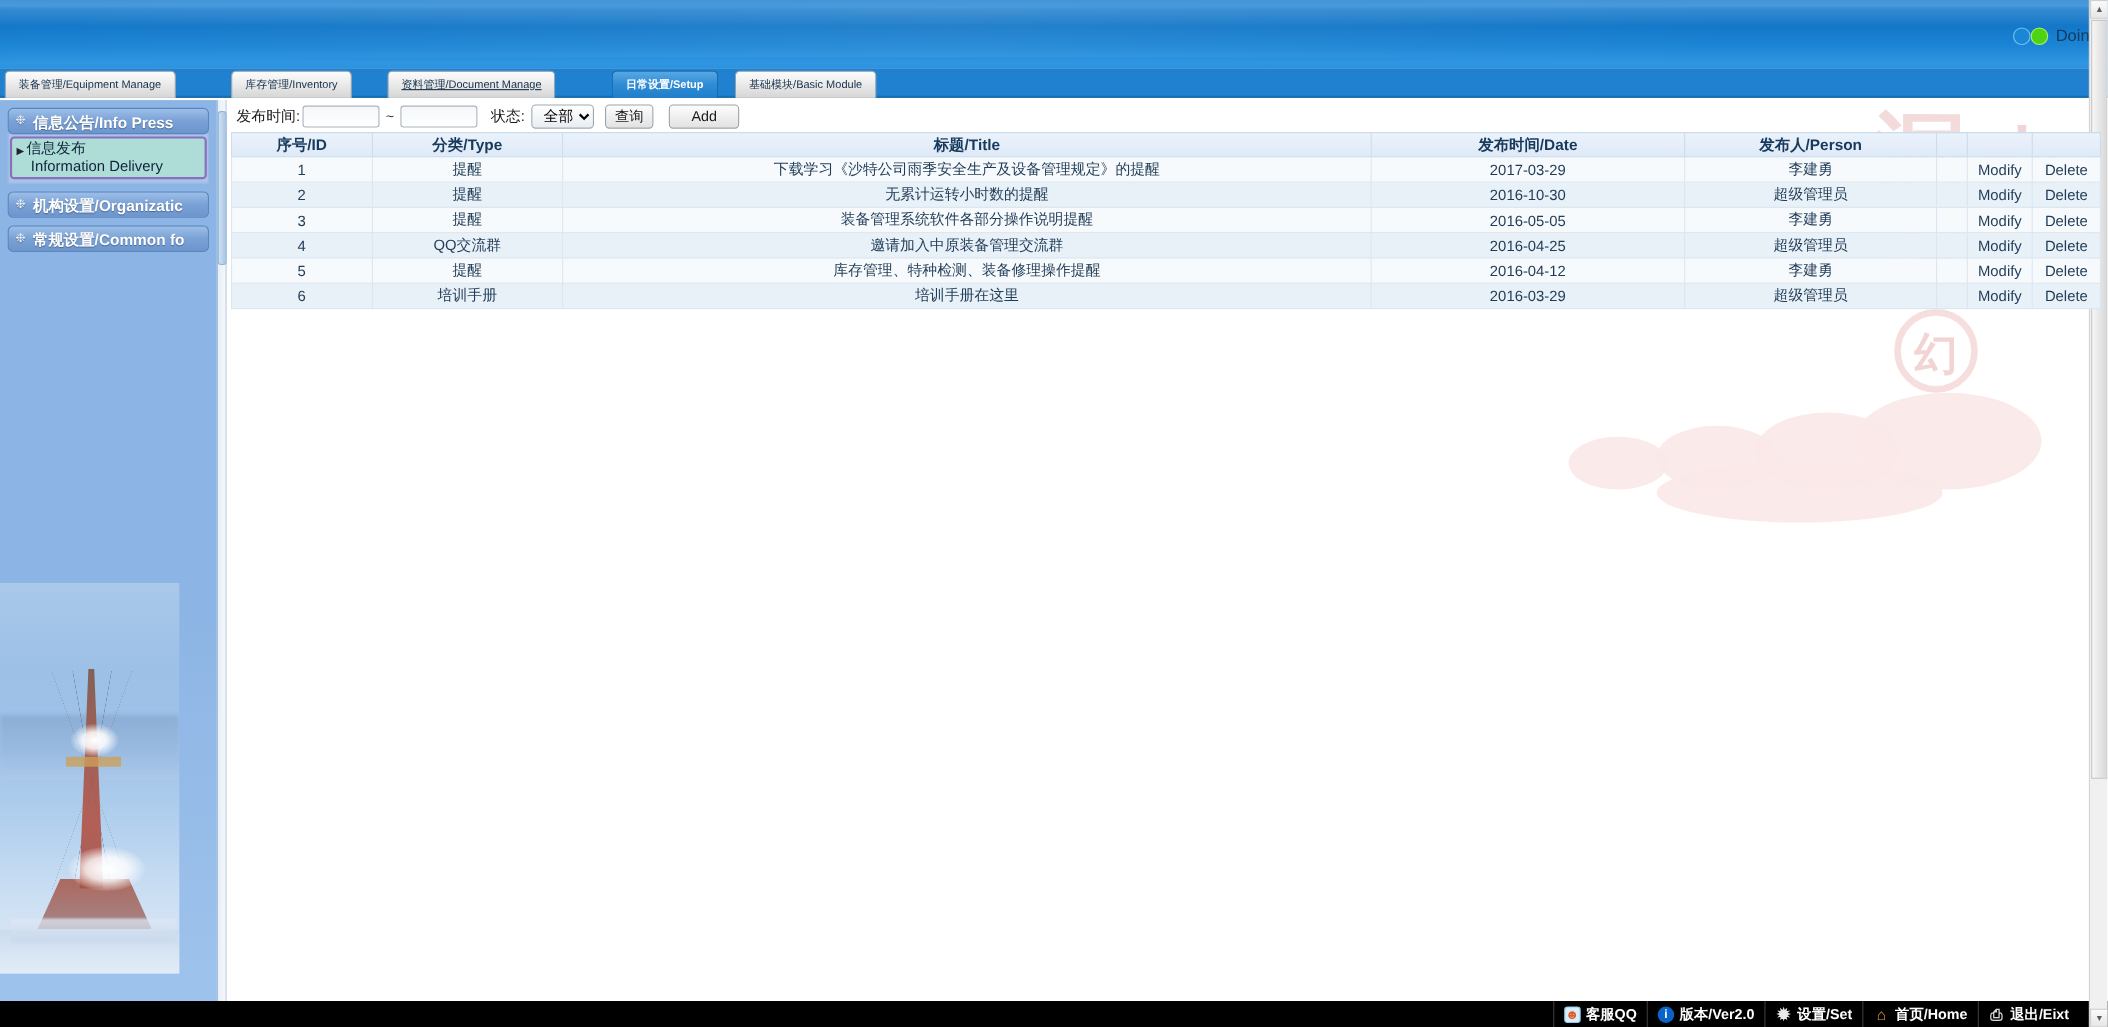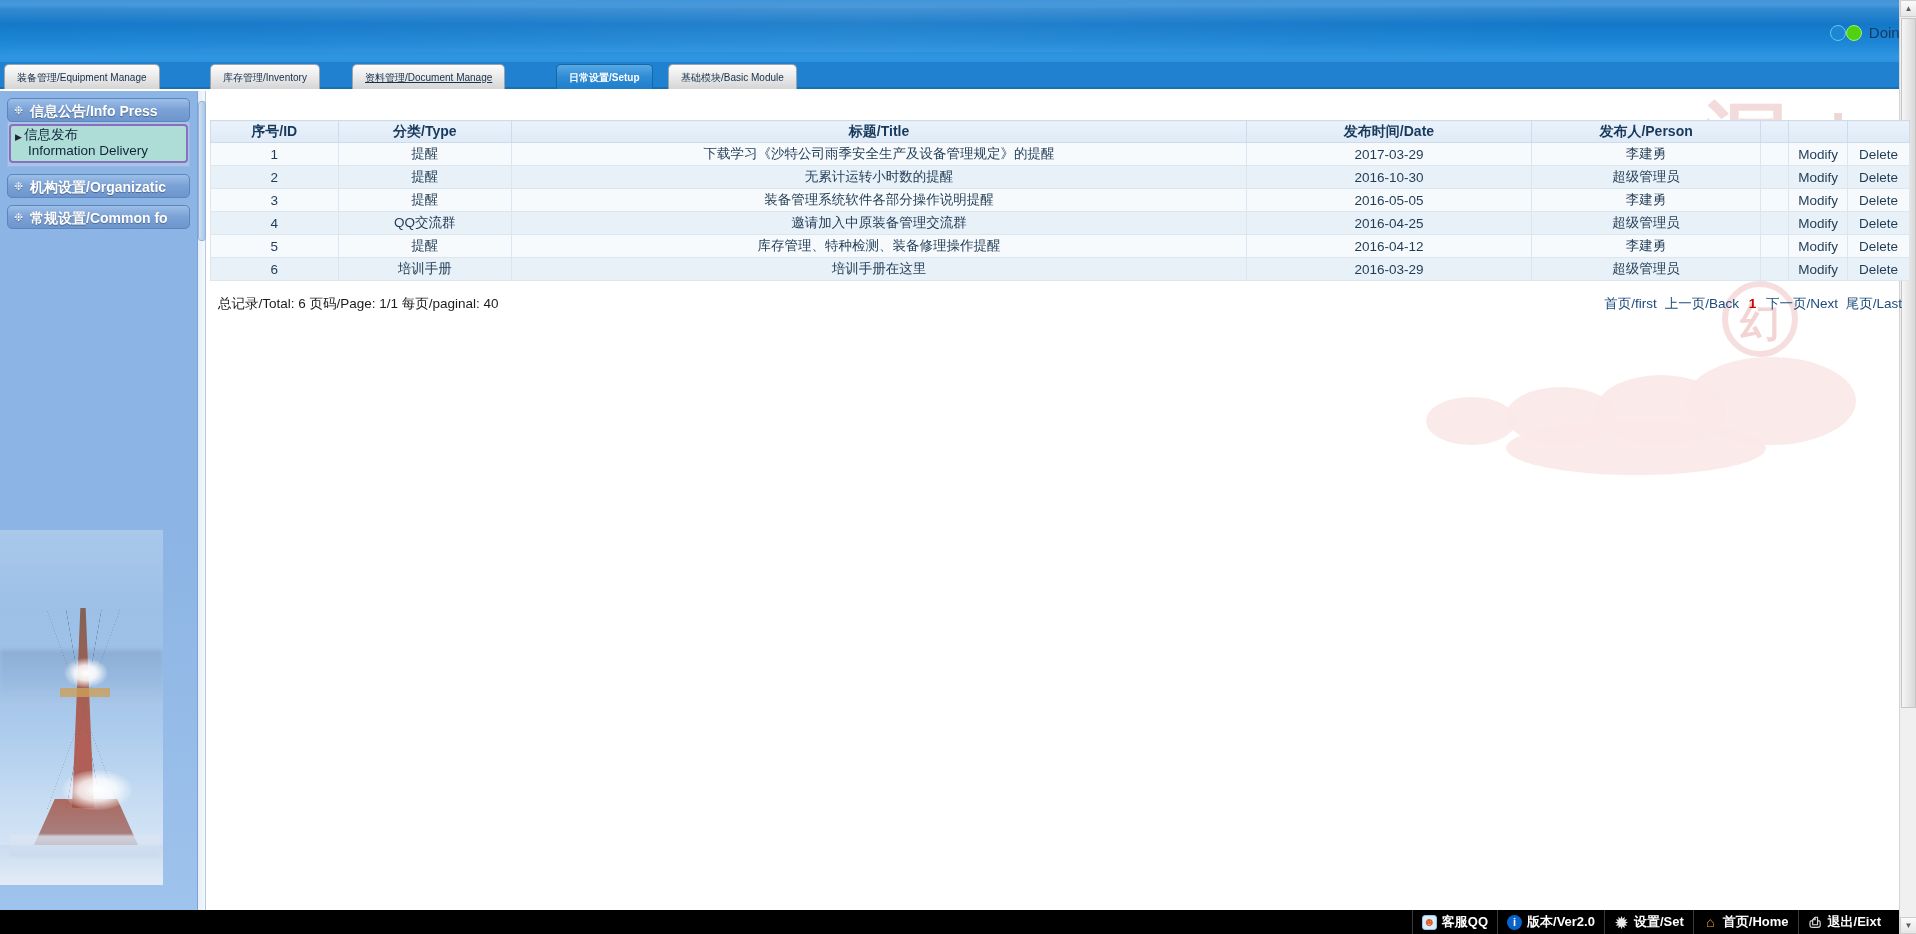--- a/index.html
+++ b/index.html
@@ -525,20 +525,32 @@
       <div class="wm-char" style="right:40px; top:10px; font-size:74px; color:#eccfcf;">南</div>
       <div class="wm-seal" style="right:118px; top:110px; width:76px; height:76px; line-height:70px; font-size:40px;">兰</div>
       <div class="wm-seal" style="right:118px; top:190px; width:76px; height:76px; line-height:70px; font-size:40px;">幻</div>
       <div class="wm-cloud" style="right:60px;  top:266px; width:170px; height:88px;"></div>
       <div class="wm-cloud" style="right:190px; top:284px; width:130px; height:70px;"></div>
       <div class="wm-cloud" style="right:300px; top:296px; width:110px; height:58px;"></div>
       <div class="wm-cloud" style="right:400px; top:306px; width:90px;  height:48px;"></div>
       <div class="wm-cloud" style="right:150px; top:330px; width:260px; height:54px;"></div>
     </div>
 
+    <div class="filterbar">
+      <span class="flabel">发布时间:</span>
+      <input class="date-input" type="text" value="" style="">
+      <span class="tilde">~</span>
+      <input class="date-input" type="text" value="" style="">
+      <span class="flabel" style="margin-left:12px;">状态:</span>
+      <select class="status-select">
+        <option>全部</option>
+      </select>
+      <button class="btn">查询</button>
+      <button class="btn wide">Add</button>
+    </div>
 
     <div class="table-wrap">
       <table class="grid">
         <colgroup>
           <col class="c-id">
             <col class="c-type">
             <col class="c-title">
             <col class="c-date">
           <col class="c-person">
             <col class="c-gap">
@@ -615,30 +627,20 @@
             <td>2016-03-29</td>
             <td>超级管理员</td>
             <td class="spacer"></td>
             <td class="act">Modify</td>
             <td class="act">Delete</td>
           </tr>
         </tbody>
       </table>
     </div>
 
-    <div class="pager">
-      <div class="pager-left">总记录/Total: 6 页码/Page: 1/1 每页/paginal: 40</div>
-      <div class="pager-right">
-        <a>首页/first</a>
-        <a>上一页/Back</a>
-        <span class="cur">1</span>
-        <a>下一页/Next</a>
-        <a>尾页/Last</a>
-      </div>
-    </div>
 
   </div>
 
   <div class="black-strip"></div>
   <div class="statusbar">
     <div class="status-item">
       <span class="ic qq">☻</span>
       <span>客服QQ</span>
     </div>
     <div class="status-item">

